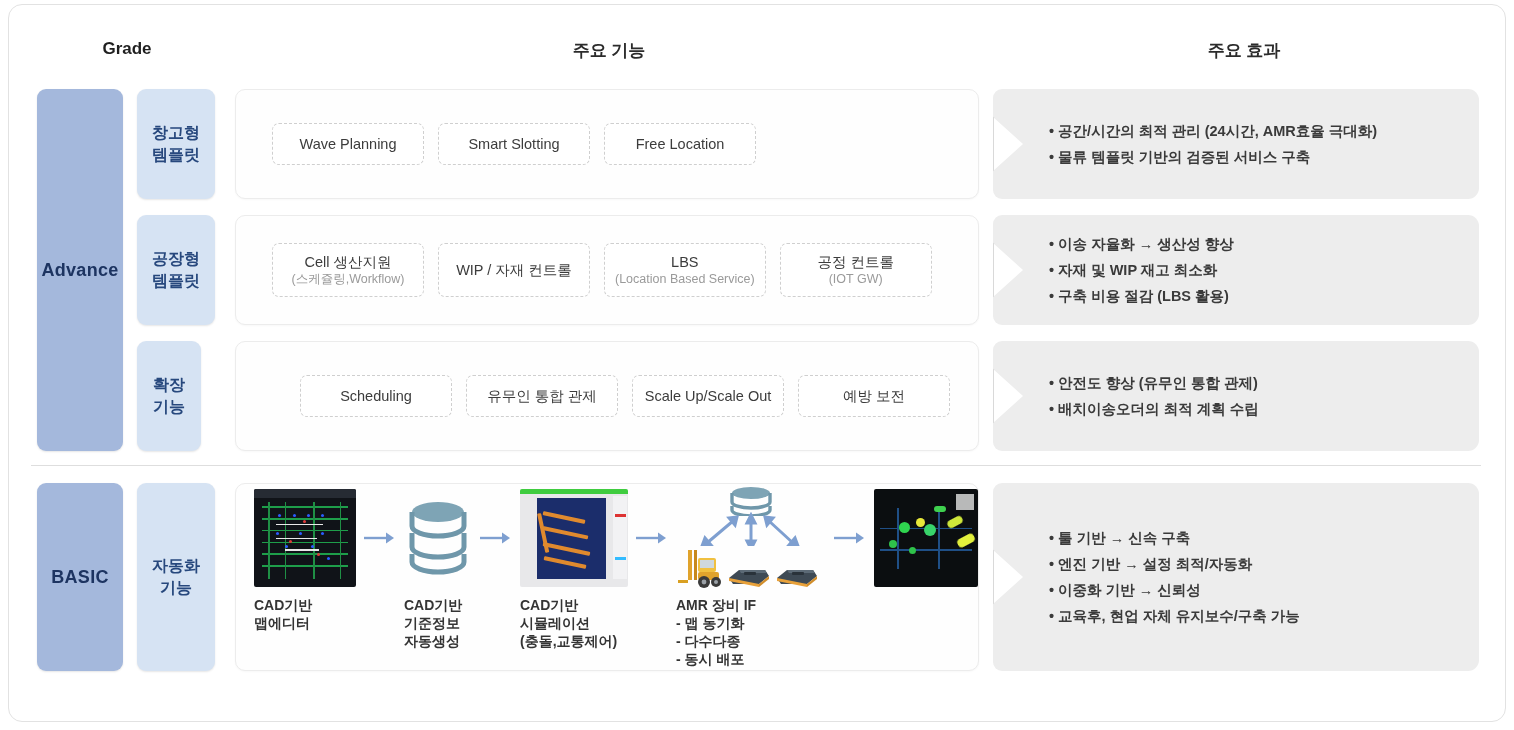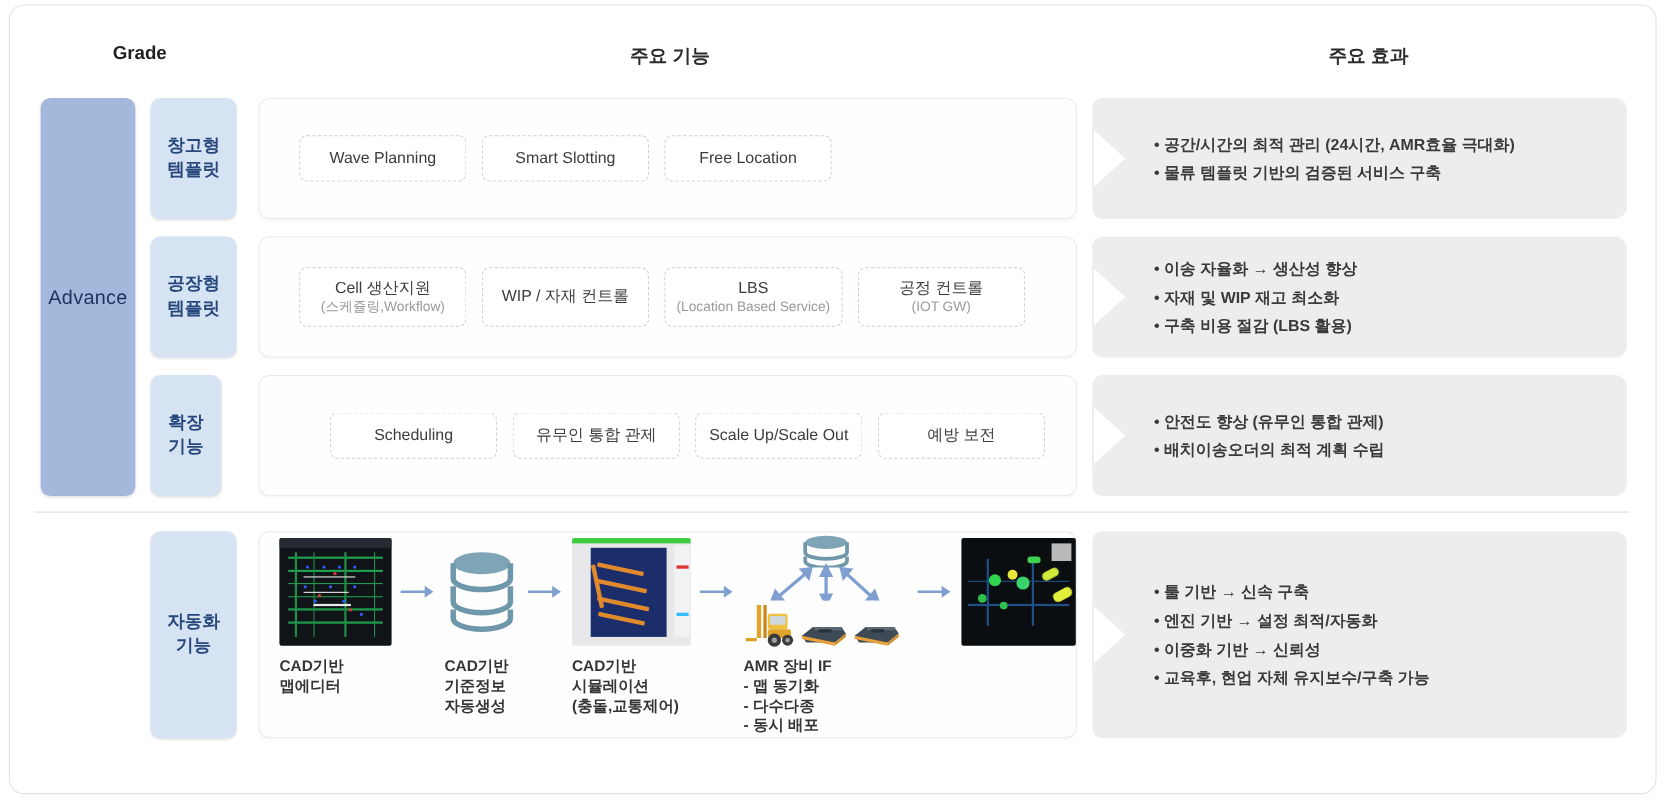--- a/index.html
+++ b/index.html
@@ -48,20 +48,21 @@
   
   .grade-block {
     position: absolute;
     background: #a4b8dc;
     border-radius: 9px;
     display: flex; align-items: center; justify-content: center;
     color: #1d3461;
     font-size: 18px;
     letter-spacing: .3px;
     box-shadow: 0 1px 2px rgba(0,0,0,.10);
+    font-weight: bold;
   }
   .grade-advance { left: 28px; top: 84px;  width: 86px; height: 362px; }
   .grade-basic   { left: 28px; top: 478px; width: 86px; height: 188px; }
 
   .tier-block {
     position: absolute;
     background: #d6e3f3;
     border-radius: 9px;
     display: flex; align-items: center; justify-content: center;
     color: #27487d;
@@ -250,20 +251,23 @@
   <div class="col-headers">
     <div class="col-header ch-grade">Grade</div>
     <div class="col-header ch-func">주요 기능</div>
     <div class="col-header ch-effect">주요 효과</div>
   </div>
 
   <div class="section-divider"></div>
 
   <div class="grade-block grade-advance">
     <span>Advance</span>
+  </div>
+  <div class="grade-block grade-basic">
+    <span>BASIC</span>
   </div>
 
   <div class="tier-block tier-1">
     <span style="white-space:pre-line">창고형
 템플릿</span>
   </div>
   <div class="tier-block tier-2">
     <span style="white-space:pre-line">공장형
 템플릿</span>
   </div>

